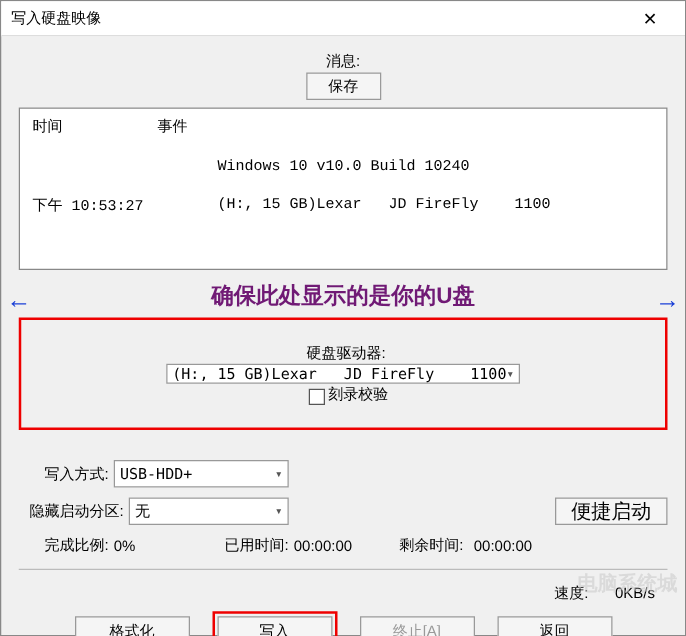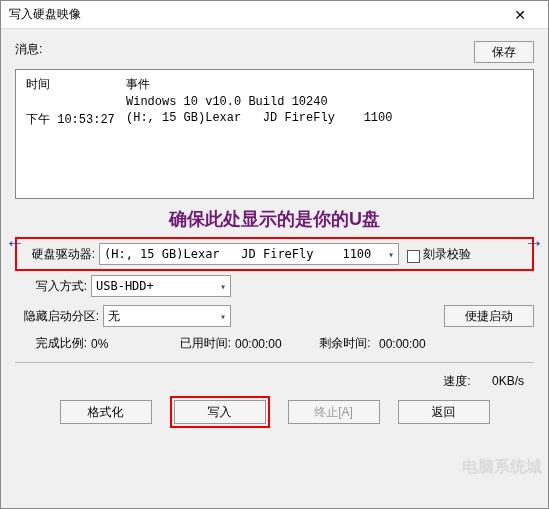--- a/index.html
+++ b/index.html
@@ -2,42 +2,42 @@
 <html><head>
   <meta charset="utf-8">
   <style>
     * { box-sizing: border-box; margin: 0; padding: 0; }
     body { font-family: "Microsoft YaHei", SimSun, sans-serif; font-size: 12px; background: #f0f0f0; width: 549px; height: 509px; overflow: hidden; }
     .window { width: 549px; height: 509px; background: #f0f0f0; border: 1px solid #888; position: relative; }
     .titlebar { height: 28px; background: #fff; border-bottom: 1px solid #ddd; display: flex; align-items: center; padding: 0 8px; justify-content: space-between; }
     .titlebar-title { font-size: 12px; }
     .close-btn { width: 40px; height: 26px; display: flex; align-items: center; justify-content: center; font-size: 14px; cursor: pointer; }
     .body { padding: 12px 14px; }
-    .info-row { display: flex; align-items: flex-start; margin-bottom: 6px; }
+    .info-row { display: flex; align-items: center; margin-bottom: 6px; flex-direction: column; }
     .info-label { flex: 1; }
     .save-btn { width: 60px; height: 22px; border: 1px solid #999; background: #f5f5f5; font-size: 12px; cursor: pointer; }
     .log-box { border: 1px solid #888; background: #fff; height: 130px; padding: 6px 10px; font-family: Liberation Mono, monospace; font-size: 12px; }
     .log-header { display: flex; }
     .log-time-col { width: 100px; }
     .log-event-col { flex: 1; }
-    .log-row { display: flex; margin-top: 2px; }
+    .log-row { display: flex; margin-top: 16px; gap: 48px; }
     .log-row .indent { width: 100px; }
     .annotation { color: #701a75; font-size: 18px; font-weight: bold; text-align: center; margin: 8px 0 6px 0; }
     .arrows { color: #1a3fd6; position: absolute; font-size: 20px; font-weight: bold; }
     .arrow-left { left: 4px; top: 228px; }
     .arrow-right { right: 4px; top: 228px; }
-    .redbox-wrap { border: 2px solid #e00; padding: 4px 6px; display: flex; align-items: center; margin-bottom: 4px; }
+    .redbox-wrap { border: 2px solid #e00; padding: 18px 6px; display: flex; align-items: center; margin-bottom: 24px; flex-direction: column; }
     .form-row { display: flex; align-items: center; margin-bottom: 8px; }
     .form-label { width: 72px; text-align: right; margin-right: 4px; }
     .combo { flex: 1; height: 22px; border: 1px solid #999; background: #fff; display: flex; align-items: center; padding: 0 4px; font-family: monospace; font-size: 12px; justify-content: space-between; max-width: 300px; }
     .combo-arrow { font-size: 10px; color: #555; }
     .textfield { flex: 1; height: 22px; border: 1px solid #ccc; background: #fff; padding: 0 4px; font-family: monospace; font-size: 12px; max-width: 330px; }
     .checkbox-wrap { display: flex; align-items: flex-end; margin-left: 8px; }
     .checkbox { width: 13px; height: 13px; border: 1px solid #555; margin-right: 3px; background: #fff; }
-    .btn { height: 22px; border: 1px solid #999; background: #f5f5f5; font-size: 12px; padding: 0 12px; cursor: pointer; }
+    .btn { height: 22px; border: 1px solid #999; background: #f5f5f5; font-size: 16px; padding: 0 12px; cursor: pointer; }
     .btn-disabled { color: #999; }
     .stats-row { display: flex; align-items: center; margin-top: 4px; }
     .stats-label { width: 72px; text-align: right; margin-right: 4px; }
     .stats-val { width: 80px; }
     .stats-mid-label { width: 60px; text-align: right; margin-right: 4px; }
     .stats-mid-val { width: 80px; }
     .stats-right-label { width: 60px; text-align: center; margin-right: 4px; }
     .stats-right-val { width: 70px; }
     hr { margin: 10px 0; border: none; border-top: 1px solid #bbb; }
     .speed-row { text-align: right; padding-right: 10px; margin-bottom: 6px; }

